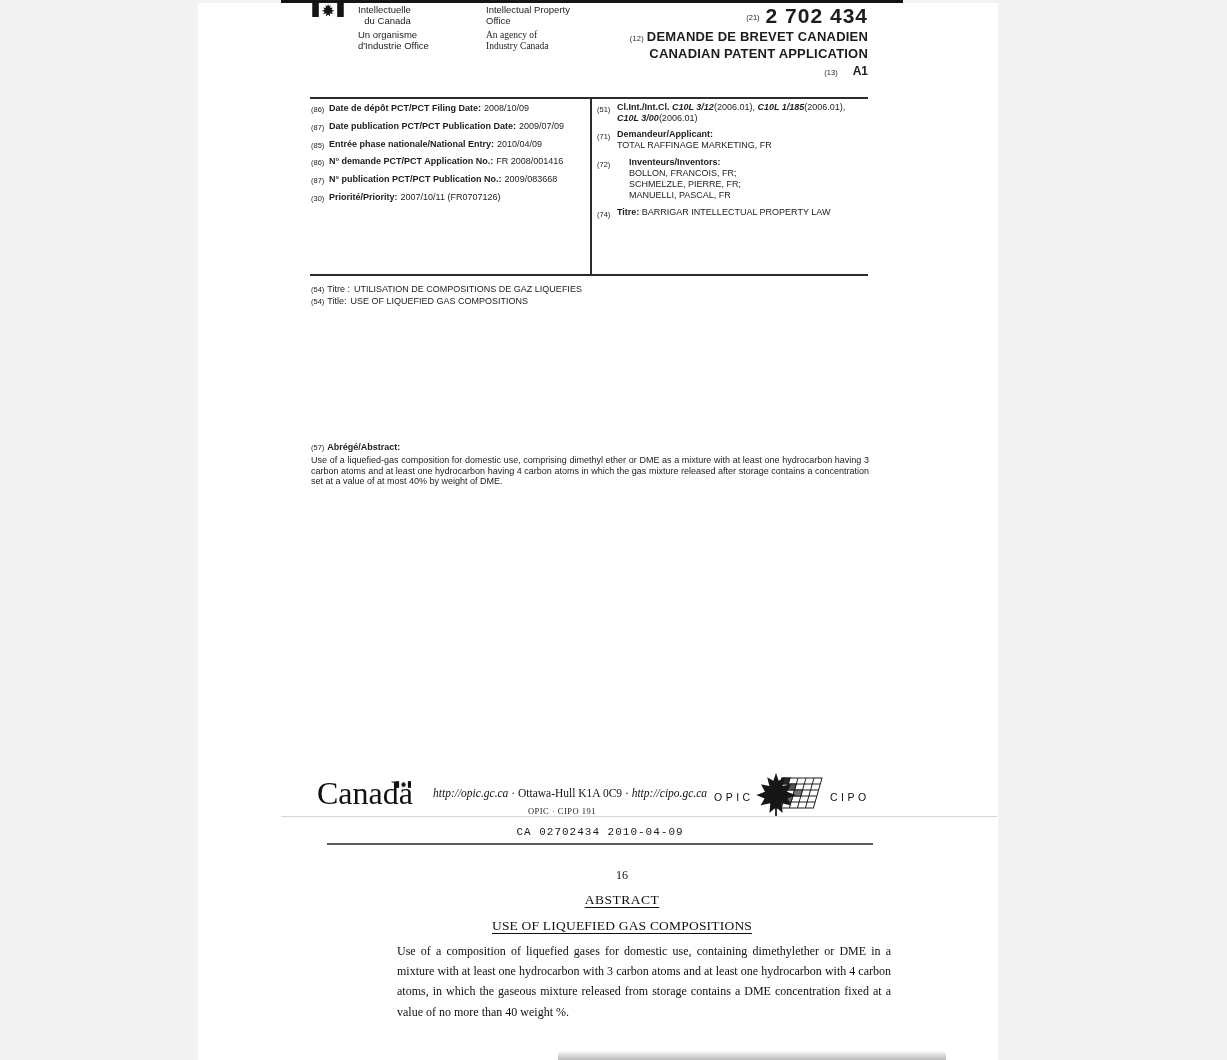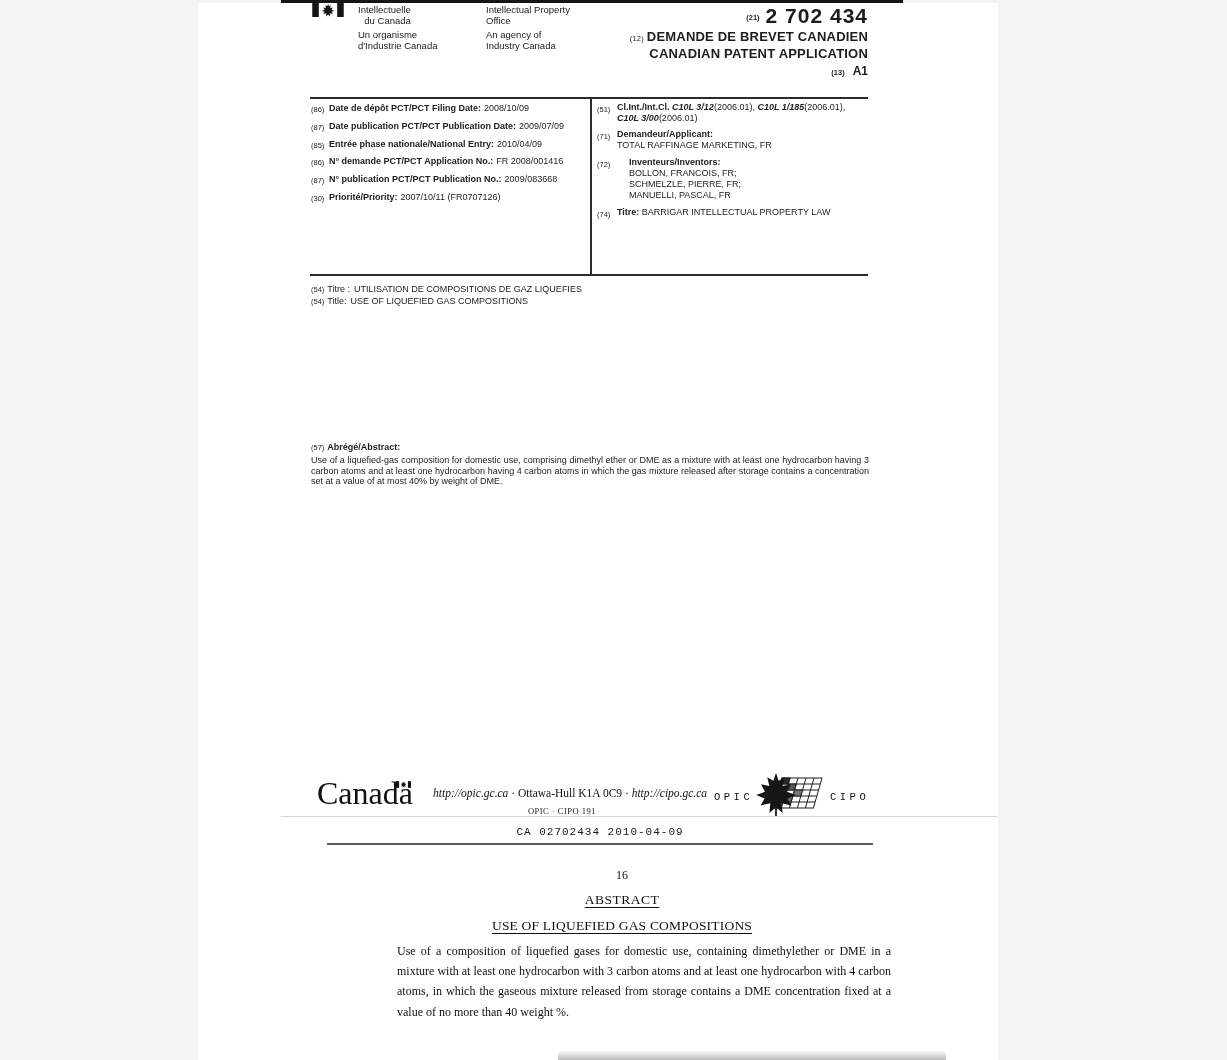--- a/index.html
+++ b/index.html
@@ -11,29 +11,29 @@
     -webkit-font-smoothing:antialiased;
   }
   .abs{position:absolute;}
   #paper{left:198px;top:3px;width:800px;height:1057px;background:#ffffff;}
   #top-line{left:281px;top:0;width:622px;height:3px;background:#151515;}
   #flag-hdr{left:310px;top:3px;width:36px;height:14px;}
   .org{font-size:9.5px;line-height:10.5px;color:#222;}
   #org-fr-a{left:358px;top:5px;text-align:right;}
   #org-fr-b{left:358px;top:30px;}
   #org-en-a{left:486px;top:5px;}
-  #org-en-b{left:486px;top:30px;}
+  #org-en-b{left:486px;top:30px;font-family:Liberation Serif, serif;}
   #hdr-right{left:600px;top:4px;width:268px;text-align:right;}
   .code{font-size:7.5px;color:#222;}
   #pub-num{font-size:21px;font-weight:bold;letter-spacing:1px;line-height:23px;}
-  #pub-num .code{font-weight:bold;letter-spacing:0;padding-right:6px;vertical-align:3px;}
+  #pub-num .code{font-weight:normal;letter-spacing:0;padding-right:6px;vertical-align:3px;}
   .doc-kind-line{font-size:13px;font-weight:bold;line-height:15px;letter-spacing:0.2px;}
   .doc-kind-line .code{font-weight:normal;padding-right:3px;}
   #kind-code{font-size:12px;font-weight:bold;line-height:14px;margin-top:3px;}
-  #kind-code .code{font-weight:bold;padding-right:8px;}
+  #kind-code .code{font-weight:normal;padding-right:15px;}
   #rule-top{left:310px;top:97px;width:558px;height:1.5px;background:#2b2b2b;}
   #vdiv{left:590px;top:97px;width:1.5px;height:178px;background:#2b2b2b;}
   #rule-bot{left:310px;top:274px;width:558px;height:1.5px;background:#2b2b2b;}
   #biblio-left{left:311px;top:102px;width:280px;}
   .b-row{display:flex;margin-bottom:3.8px;font-size:9px;line-height:12px;}
   .b-row .code{flex:0 0 18px;padding-top:2px;}
   .b-row .lbl{font-weight:bold;white-space:pre;}
   .b-row .val{padding-left:3px;white-space:nowrap;}
   #biblio-right{left:597px;top:102px;width:272px;}
   .r-row{display:flex;font-size:9px;line-height:11px;}
@@ -50,21 +50,21 @@
   #abstract-blk .code{padding-right:3px;}
   #abstract-blk .bold{font-weight:bold;}
   #abstract-text{text-align:justify;margin-top:1px;color:#222;}
   
   #wordmark{left:317px;top:776px;font-family:"Liberation Serif",serif;font-size:32px;line-height:34px;color:#111;}
   #wordmark-flag{left:79px;top:5px;width:15px;height:7px;}
   #addr{left:433px;top:787px;font-family:"Liberation Serif",serif;font-size:11.5px;color:#111;white-space:nowrap;}
   #addr .url{font-style:italic;}
   #opic-cipo-small{left:433px;top:806px;width:258px;text-align:center;font-family:"Liberation Serif",serif;font-size:8.5px;letter-spacing:0.5px;color:#222;}
   #logo{left:712px;top:771px;width:150px;height:46px;}
-  .logo-txt{position:absolute;top:20px;font-family:Liberation Mono, monospace;font-size:10.5px;letter-spacing:3.5px;color:#111;}
+  .logo-txt{position:absolute;top:20px;font-family:Liberation Sans, sans-serif;font-size:10.5px;letter-spacing:3.5px;color:#111;}
   #logo-opic{left:2px;}
   #logo-cipo{left:118px;}
   #logo-gfx{position:absolute;left:40px;top:0px;}
   #sep-line{left:281px;top:816px;width:716px;height:1px;background:#d6d6d6;}
   #stamp{left:327px;top:826px;width:546px;text-align:center;font-family:"Liberation Mono",monospace;font-size:11px;letter-spacing:1px;color:#1a1a1a;}
   #rule2{left:327px;top:843px;width:546px;height:1.5px;background:#5a5a5a;}
   
   .serifpg{font-family:"Liberation Serif",serif;color:#101010;}
   #pagenum{left:375px;top:868px;width:494px;text-align:center;font-size:12px;}
   #h-abstract{left:375px;top:892px;width:494px;text-align:center;font-size:13.5px;letter-spacing:0.5px;text-decoration:underline;text-underline-offset:3px;}
@@ -85,21 +85,21 @@
   <rect x="28.5" y="0" width="7.5" height="16" fill="#151515"></rect>
   <path fill="#151515" transform="translate(10.2,0.6) scale(0.158)" d="M50 2 L56 20 L70 12 L65 32 L84 28 L75 45 L95 52 L76 60 L85 76 L63 71 L65 93 L50 80 L35 93 L37 71 L15 76 L24 60 L5 52 L25 45 L16 28 L35 32 L30 12 L44 20 Z"></path>
 </svg>
 
 <div class="abs org" id="org-fr-a">
   <div>Intellectuelle</div>
   <div>du Canada</div>
 </div>
 <div class="abs org" id="org-fr-b">
   <div>Un organisme</div>
-  <div>d'Industrie Canada</div>
+  <div>d'Industrie Office</div>
 </div>
 <div class="abs org" id="org-en-a">
   <div>Intellectual Property</div>
   <div>Office</div>
 </div>
 <div class="abs org" id="org-en-b">
   <div>An agency of</div>
   <div>Industry Canada</div>
 </div>
 

